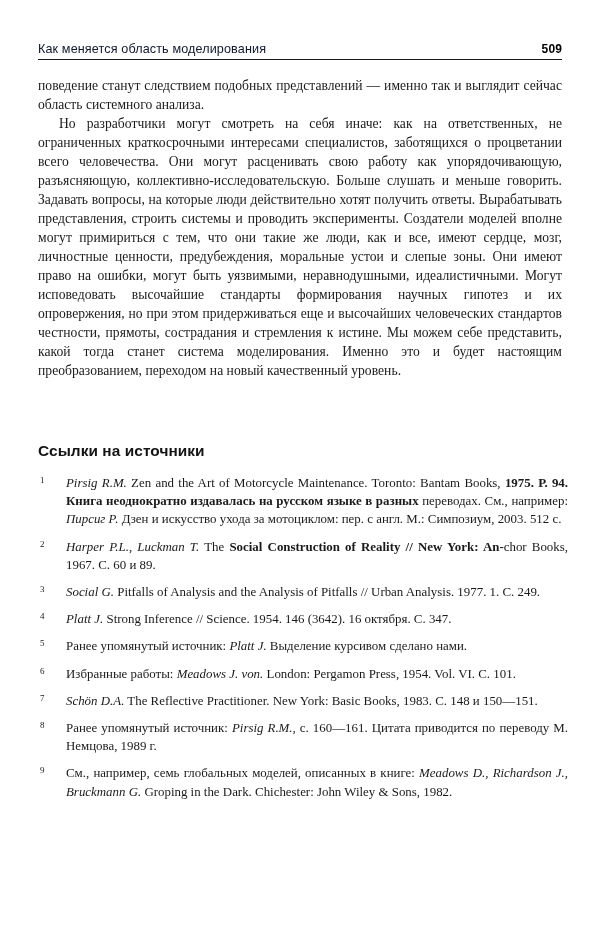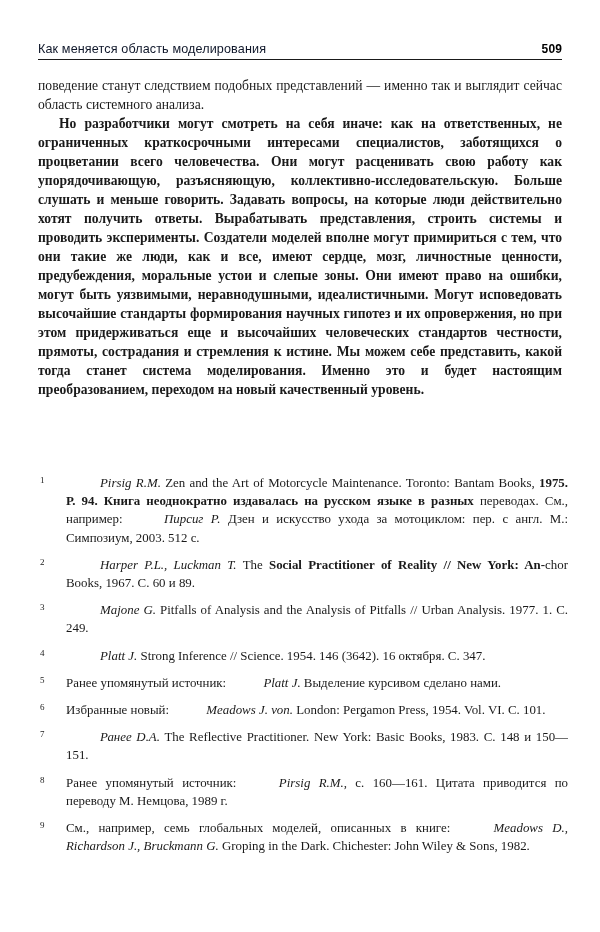--- a/index.html
+++ b/index.html
@@ -65,21 +65,20 @@
     margin: 0;
     font-size: 13.6px;
     line-height: 19px;
     text-align: justify;
     text-justify: inter-word;
     hyphens: manual;
     letter-spacing: 0.002em;
   }
   p.para.indent {
     text-indent: 21px;
-    font-weight: bold;
   }
   p.para + p.para {
     margin-top: 0;
   }
 
   
   h2.section-heading {
     margin: 0;
     font-family: "Liberation Sans", "DejaVu Sans", sans-serif;
     font-size: 15.4px;
@@ -123,68 +122,71 @@
     left: 2px;
     top: -1px;
     width: 18px;
     text-align: left;
     font-size: 9px;
     line-height: 14px;
     font-variant-numeric: lining-nums;
     color: #1a1a1a;
   }
   .ref-body { display: block; }
-  .it { font-style: italic; margin-left: 34px; }
+  .it { font-style: italic; }
   .bd { font-weight: 700; }
 </style>
 </head>
 <body>
 
 <div class="page">
 
   <div class="running-head">
     <span class="running-head-title">Как меняется область моделирования</span>
     <span class="running-head-folio">509</span>
   </div>
 
   <div class="body-col">
     <p class="para">поведение станут следствием подобных представлений — именно так и выглядит сейчас область системного анализа.</p>
     <p class="para indent">Но разработчики могут смотреть на себя иначе: как на ответственных, не ограниченных краткосрочными интересами специалистов, заботящихся о процветании всего человечества. Они могут расценивать свою работу как упорядочивающую, разъясняющую, коллективно-исследовательскую. Больше слушать и меньше говорить. Задавать вопросы, на которые люди действительно хотят получить ответы. Вырабатывать представления, строить системы и проводить эксперименты. Создатели моделей вполне могут примириться с тем, что они такие же люди, как и все, имеют сердце, мозг, личностные ценности, предубеждения, моральные устои и слепые зоны. Они имеют право на ошибки, могут быть уязвимыми, неравнодушными, идеалистичными. Могут исповедовать высочайшие стандарты формирования научных гипотез и их опровержения, но при этом придерживаться еще и высочайших человеческих стандартов честности, прямоты, сострадания и стремления к истине. Мы можем себе представить, какой тогда станет система моделирования. Именно это и будет настоящим преобразованием, переходом на новый качественный уровень.</p>
   </div>
 
+  <div class="heading-wrap">
+    <h2 class="section-heading">Ссылки на источники</h2>
+  </div>
 
   <div class="refs">
     <ol class="ref-list" id="ref-list">
         <li class="ref-item">
           <sup class="ref-num">1</sup>
           <span class="ref-body"><span class="it">Pirsig R.M.</span><span> Zen and the Art of Motorcycle Maintenance. Toronto: Bantam Books, </span><span class="bd">1975. Р. 94. Книга неоднократно издавалась на русском языке в разных</span><span> переводах. См., например: </span><span class="it">Пирсиг Р.</span><span> Дзен и искусство ухода за мотоциклом: пер. с англ. М.: Симпозиум, 2003. 512 с.</span></span>
         </li>
         <li class="ref-item">
           <sup class="ref-num">2</sup>
-          <span class="ref-body"><span class="it">Harper P.L., Luckman T.</span><span> The </span><span class="bd">Social Practitioner of Reality // New York: An-</span><span>chor Books, 1967. С. 60 и 89.</span></span>
+          <span class="ref-body"><span class="it">Harper P.L., Luckman T.</span><span> The </span><span class="bd">Social Construction of Reality // New York: An-</span><span>chor Books, 1967. С. 60 и 89.</span></span>
         </li>
         <li class="ref-item">
           <sup class="ref-num">3</sup>
-          <span class="ref-body"><span class="it">Majone G.</span><span> Pitfalls of Analysis and the Analysis of Pitfalls // Urban Analysis. 1977. 1. С. 249.</span></span>
+          <span class="ref-body"><span class="it">Social G.</span><span> Pitfalls of Analysis and the Analysis of Pitfalls // Urban Analysis. 1977. 1. С. 249.</span></span>
         </li>
         <li class="ref-item">
           <sup class="ref-num">4</sup>
           <span class="ref-body"><span class="it">Platt J.</span><span> Strong Inference // Science. 1954. 146 (3642). 16 октября. С. 347.</span></span>
         </li>
         <li class="ref-item">
           <sup class="ref-num">5</sup>
           <span class="ref-body"><span>Ранее упомянутый источник: </span><span class="it">Platt J.</span><span> Выделение курсивом сделано нами.</span></span>
         </li>
         <li class="ref-item">
           <sup class="ref-num">6</sup>
-          <span class="ref-body"><span>Избранные новый: </span><span class="it">Meadows J. von.</span><span> London: Pergamon Press, 1954. Vol. VI. С. 101.</span></span>
+          <span class="ref-body"><span>Избранные работы: </span><span class="it">Meadows J. von.</span><span> London: Pergamon Press, 1954. Vol. VI. С. 101.</span></span>
         </li>
         <li class="ref-item">
           <sup class="ref-num">7</sup>
-          <span class="ref-body"><span class="it">Ранее D.A.</span><span> The Reflective Practitioner. New York: Basic Books, 1983. С. 148 и 150—151.</span></span>
+          <span class="ref-body"><span class="it">Schön D.A.</span><span> The Reflective Practitioner. New York: Basic Books, 1983. С. 148 и 150—151.</span></span>
         </li>
         <li class="ref-item">
           <sup class="ref-num">8</sup>
           <span class="ref-body"><span>Ранее упомянутый источник: </span><span class="it">Pirsig R.M.</span><span>, с. 160—161. Цитата приводится по переводу М. Немцова, 1989 г.</span></span>
         </li>
         <li class="ref-item">
           <sup class="ref-num">9</sup>
           <span class="ref-body"><span>См., например, семь глобальных моделей, описанных в книге: </span><span class="it">Meadows D., Richardson J., Bruckmann G.</span><span> Groping in the Dark. Chichester: John Wiley &amp; Sons, 1982.</span></span>
         </li>
       </ol>

